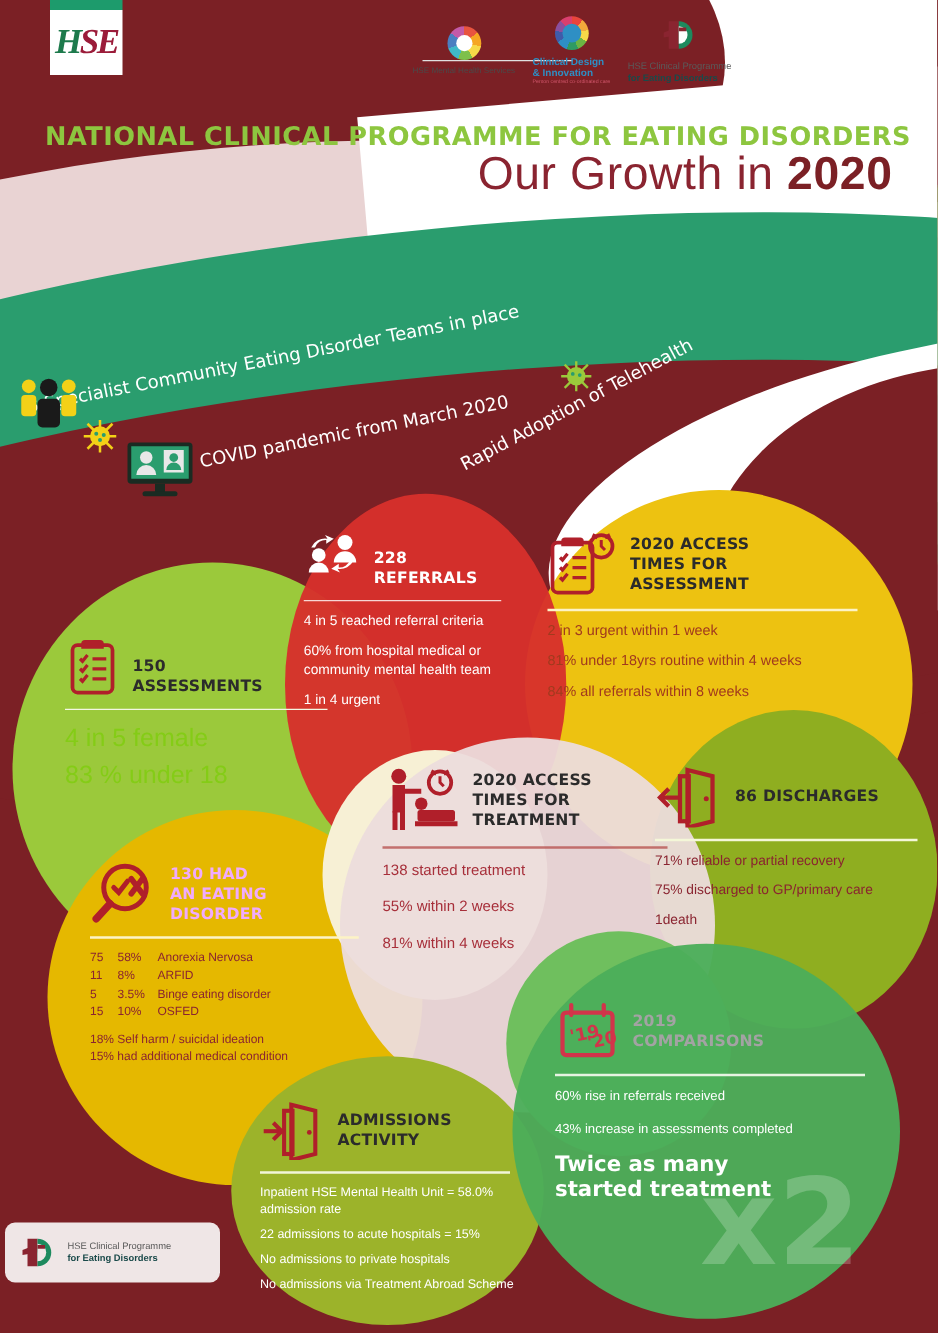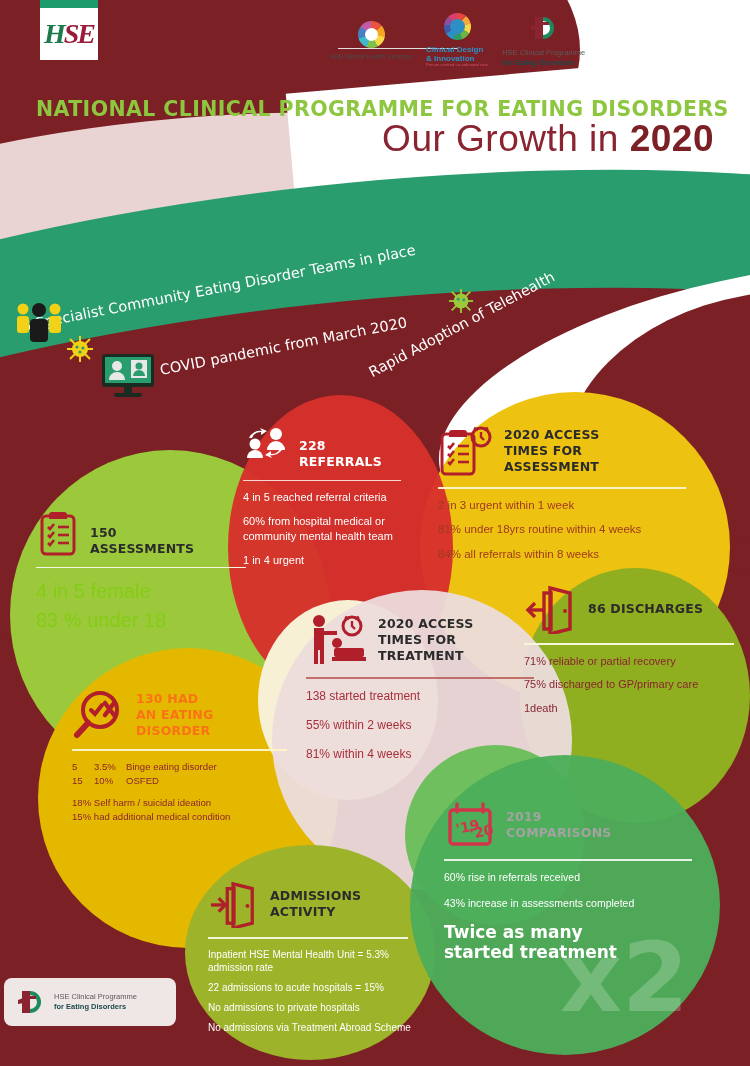--- a/index.html
+++ b/index.html
@@ -150,40 +150,40 @@
   #c-referrals .rule { background: #ffffff; opacity: .8; width: 158px; }
   #c-referrals .card-line { color: #ffffff; }
 
   
   #c-access-assess { left: 438px; top: 424px; width: 258px; }
   #c-access-assess .card-title { color: #2b2b2b; }
   #c-access-assess .rule { background: #fdf3c5; width: 248px; }
   #c-access-assess .card-line { color: #a13a1e; font-size: 11.5px; }
 
   
-  #c-assessments { left: 36px; top: 505px; width: 230px; }
+  #c-assessments { left: 52px; top: 505px; width: 230px; }
   #c-assessments .card-title { color: #2b2b2b; }
   #c-assessments .rule { background: #f3f7e3; width: 210px; }
   #c-assessments .big-line { color: #84cc16; font-size: 20px; line-height: 1.45; font-weight: 500; }
 
   
   #c-treatment { left: 306px; top: 612px; width: 240px; }
   #c-treatment .card-title { color: #2b2b2b; }
   #c-treatment .rule { background: #b0413f; width: 228px; opacity:.7; }
   #c-treatment .card-line { color: #a72f3a; font-size: 12px; margin-bottom: 13px; }
 
   
-  #c-discharges { left: 524px; top: 584px; width: 218px; }
+  #c-discharges { left: 524px; top: 612px; width: 218px; }
   #c-discharges .card-title { color: #2b2b2b; }
   #c-discharges .rule { background: #f4f7d8; width: 210px; }
   #c-discharges .card-line { color: #8a2430; font-size: 11px; margin-bottom: 9px; }
 
   
   #c-ed { left: 72px; top: 690px; width: 230px; }
-  #c-ed .card-title { color: #f97316; }
+  #c-ed .card-title { color: #f0abfc; }
   #c-ed .rule { background: #fdf3c5; width: 215px; }
   .ed-table { font-size: 9.6px; color: #8a2430; line-height: 1.52; }
   .ed-row { display: flex; }
   .ed-row .n { width: 22px; }
   .ed-row .p { width: 32px; }
   .ed-note { font-size: 9.6px; color: #8a2430; line-height: 1.5; margin-top: 7px; }
 
   
   #c-2019 { left: 444px; top: 800px; width: 265px; }
   #c-2019 .card-title { color: #a3a3a3; }
@@ -480,20 +480,30 @@
       </span>
       <span class="card-title">
         <span>130 HAD</span><br>
         <span>AN EATING</span><br>
         <span>DISORDER</span>
       </span>
     </div>
     <div class="rule"></div>
     <div class="ed-table">
       <div class="ed-row">
+        <span class="n">75</span>
+        <span class="p">58%</span>
+        <span>Anorexia Nervosa</span>
+      </div>
+      <div class="ed-row">
+        <span class="n">11</span>
+        <span class="p">8%</span>
+        <span>ARFID</span>
+      </div>
+      <div class="ed-row">
         <span class="n">5</span>
         <span class="p">3.5%</span>
         <span>Binge eating disorder</span>
       </div>
       <div class="ed-row">
         <span class="n">15</span>
         <span class="p">10%</span>
         <span>OSFED</span>
       </div>
     </div>
@@ -513,21 +523,21 @@
             <path d="M11 19 L18 26 L11 33"></path>
           </g>
         </svg>
       </span>
       <span class="card-title">
         <span>ADMISSIONS</span><br>
         <span>ACTIVITY</span>
       </span>
     </div>
     <div class="rule"></div>
-    <div class="card-line">Inpatient HSE Mental Health Unit = 5.3% admission rate</div>
+    <div class="card-line">Inpatient HSE Mental Health Unit = 58.0% admission rate</div>
     <div class="card-line">22 admissions to acute hospitals = 15%</div>
     <div class="card-line">No admissions to private hospitals</div>
     <div class="card-line">No admissions via Treatment Abroad Scheme</div>
   </div>
 
   <div class="x2">x2</div>
   <div class="card" id="c-2019">
     <div class="card-head">
       <span>
         <svg width="52" height="50" viewBox="0 0 52 50">

